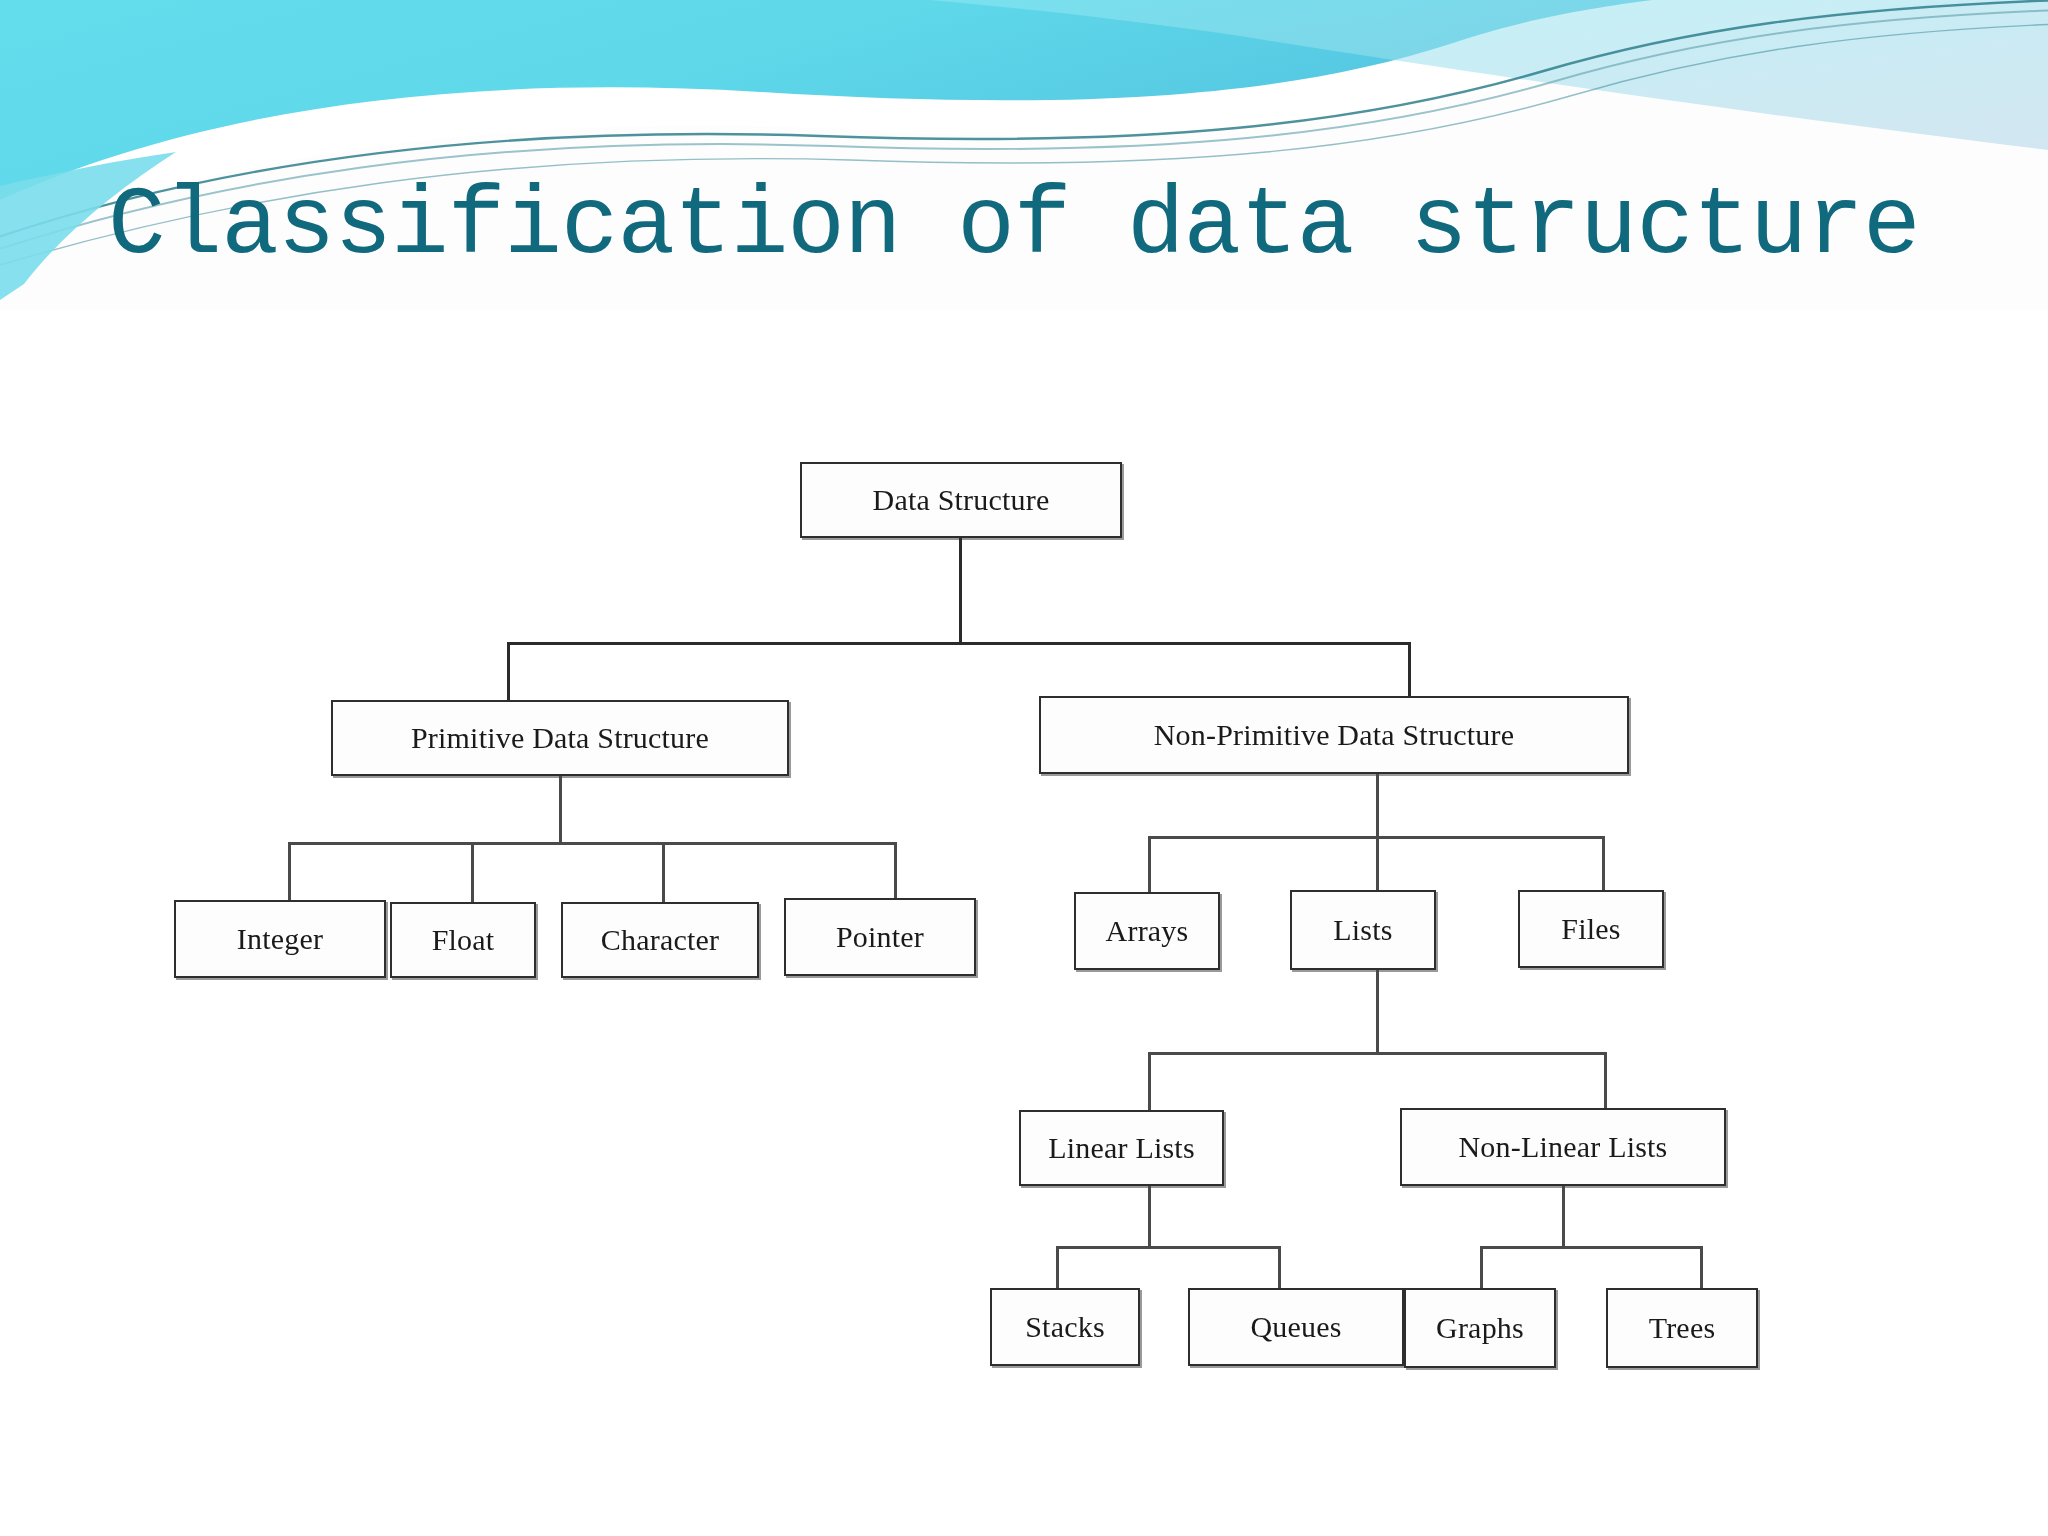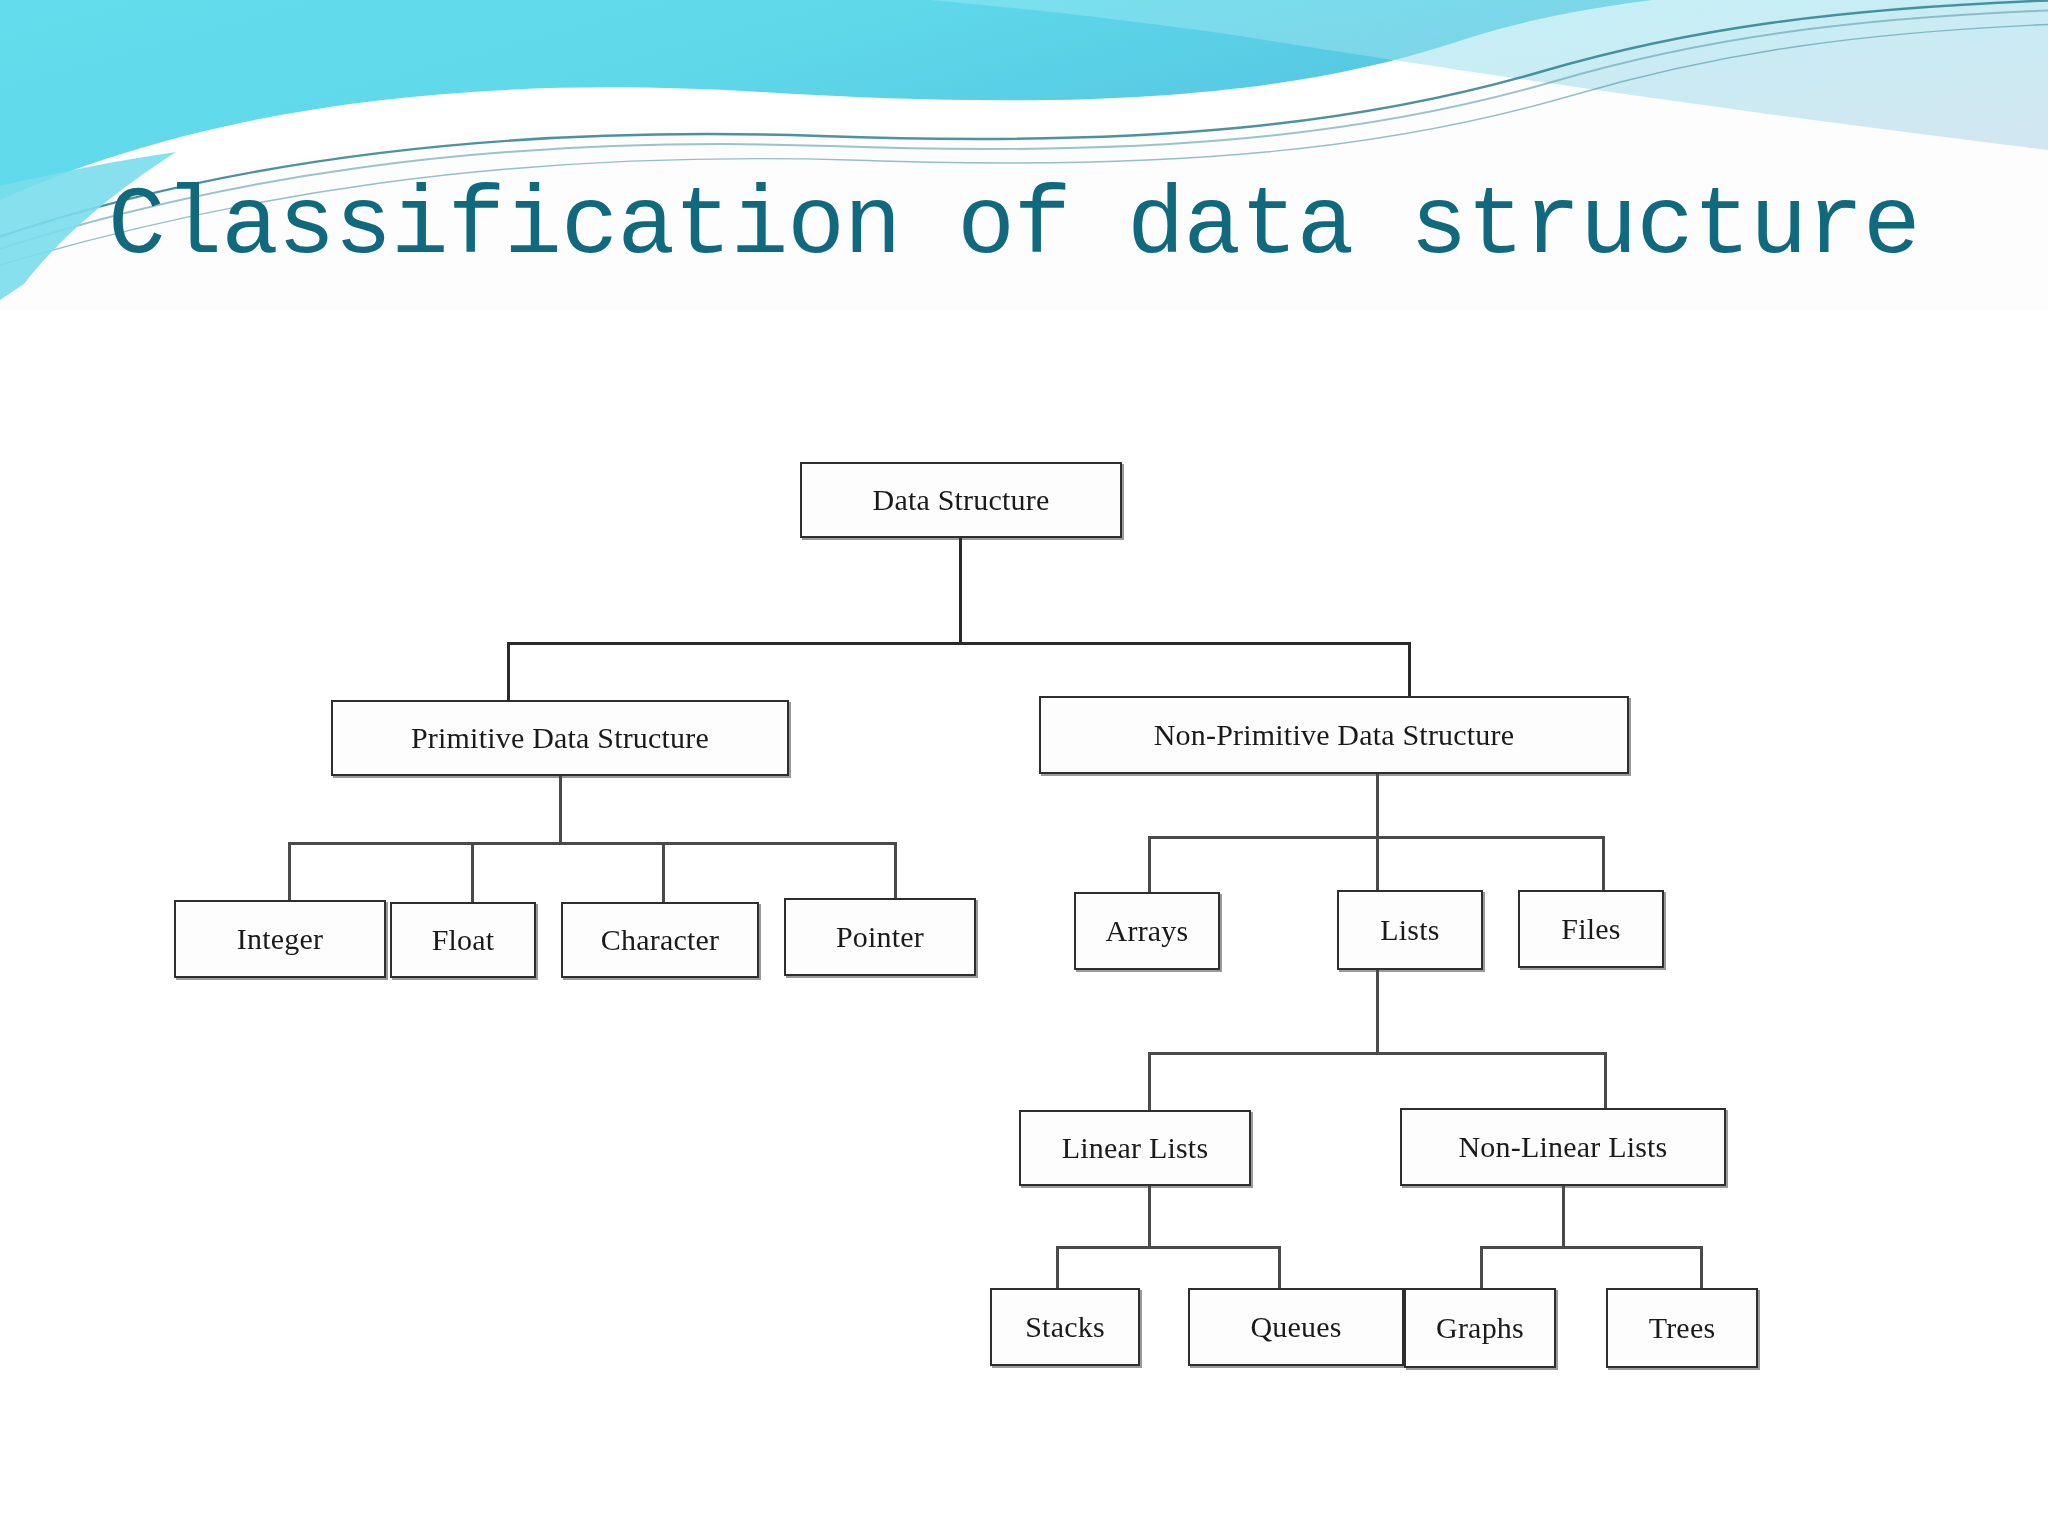--- a/index.html
+++ b/index.html
@@ -157,33 +157,33 @@
 
     <div class="vline" style="left:1320px; top:378px; height:64px;"></div>
     <div class="hline" style="left:1092px; top:440px; width:457px;"></div>
     <div class="vline" style="left:1092px; top:440px; height:58px;"></div>
     <div class="vline" style="left:1320px; top:440px; height:58px;"></div>
     <div class="vline" style="left:1546px; top:440px; height:58px;"></div>
 
     <div class="node" style="left:1018px; top:496px; width:146px; height:78px;">
       <span>Arrays</span>
     </div>
-    <div class="node" style="left:1234px; top:494px; width:146px; height:80px;margin-left:47px;">
+    <div class="node" style="left:1234px; top:494px; width:146px; height:80px;">
       <span>Lists</span>
     </div>
     <div class="node" style="left:1462px; top:494px; width:146px; height:78px;">
       <span>Files</span>
     </div>
 
     <div class="vline" style="left:1320px; top:574px; height:84px;"></div>
     <div class="hline" style="left:1092px; top:656px; width:458px;"></div>
     <div class="vline" style="left:1092px; top:656px; height:60px;"></div>
     <div class="vline" style="left:1548px; top:656px; height:60px;"></div>
 
-    <div class="node" style="left:963px; top:714px; width:232px; height:76px;">
+    <div class="node" style="left:963px; top:714px; width:205px; height:76px;">
       <span>Linear Lists</span>
     </div>
     <div class="node" style="left:1344px; top:712px; width:326px; height:78px;">
       <span>Non-Linear Lists</span>
     </div>
 
     <div class="vline" style="left:1092px; top:790px; height:62px;"></div>
     <div class="hline" style="left:1000px; top:850px; width:224px;"></div>
     <div class="vline" style="left:1000px; top:850px; height:44px;"></div>
     <div class="vline" style="left:1222px; top:850px; height:44px;"></div>

